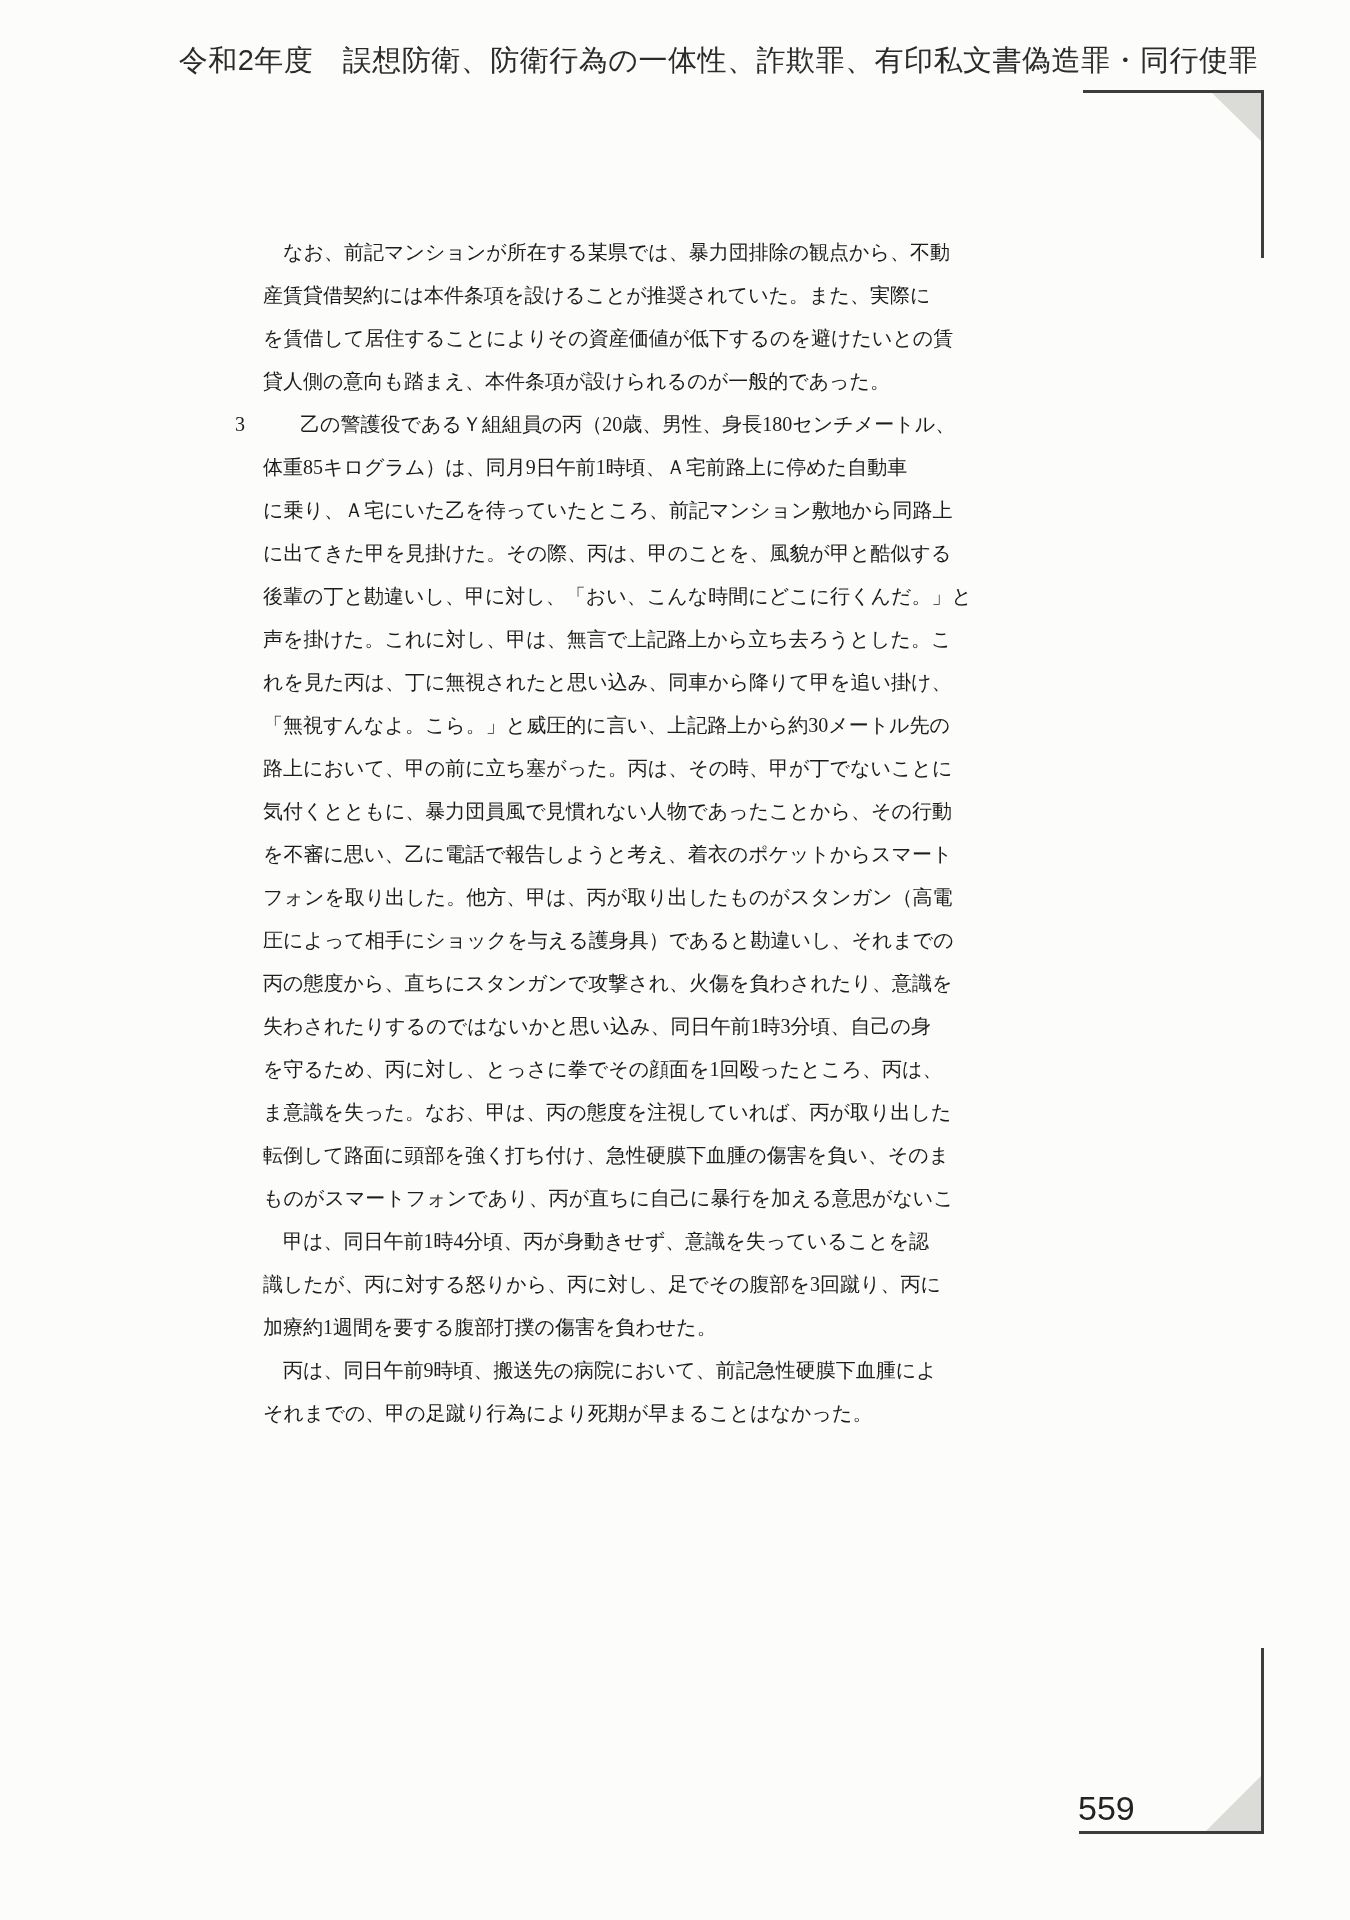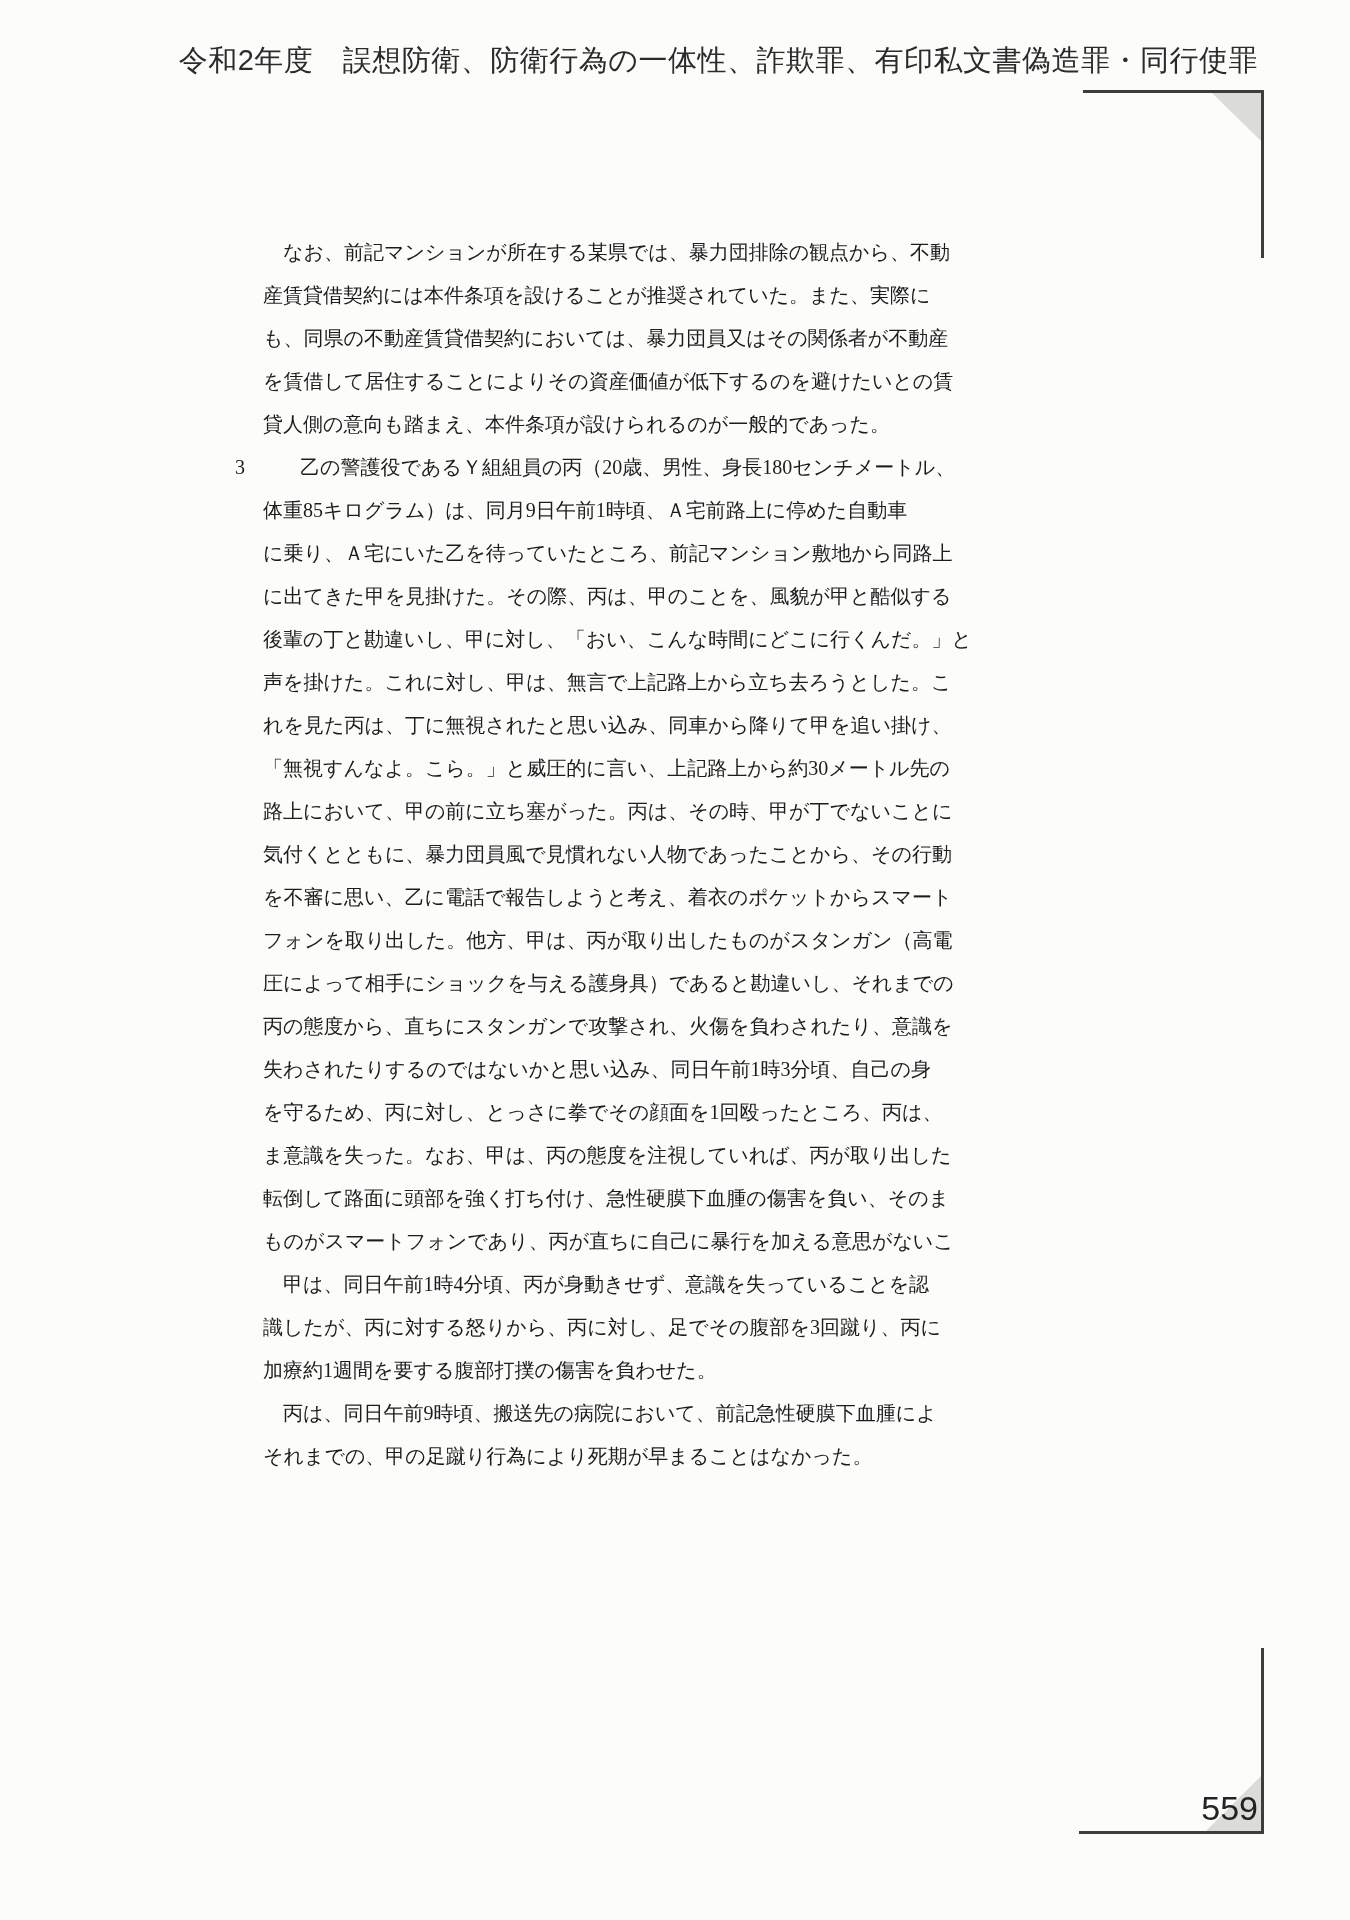--- a/index.html
+++ b/index.html
@@ -26,40 +26,38 @@
   .rule-v-top { left:1261px; top:90px; width:3px; height:168px; }
   .rule-v-bot { left:1261px; top:1648px; width:3px; height:186px; }
   .rule-h-bot { left:1079px; top:1831px; width:185px; height:3px; }
   .fold { position:absolute; background:#dbdbd8; }
   .fold-top { left:1212px; top:93px; width:49px; height:48px;
               clip-path:polygon(0 0,100% 0,100% 100%); }
   .fold-bot { left:1206px; top:1776px; width:55px; height:55px;
               clip-path:polygon(100% 0,100% 100%,0 100%); }
   .pagenum {
     position:absolute; left:1078px; top:1791px; width:180px;
-    text-align:right;
     font-family:"Liberation Sans","DejaVu Sans",sans-serif;
     font-size:34px; line-height:34px; color:#232323;
   }
 </style>
 </head>
 <body>
 
 <div class="page">
 
   <div class="header">令和2年度　誤想防衛、防衛行為の一体性、詐欺罪、有印私文書偽造罪・同行使罪</div>
 
   <div class="rule rule-h-top"></div>
   <div class="fold fold-top"></div>
   <div class="rule rule-v-top"></div>
 
   <div class="textblock">
     <div class="tline">　なお、前記マンションが所在する某県では、暴力団排除の観点から、不動</div>
     <div class="tline">産賃貸借契約には本件条項を設けることが推奨されていた。また、実際に</div>
-    <div class="tline">も、同県の不動産賃貸借契約においては、暴力団員又はその関係者が不動産</div>
     <div class="tline">を賃借して居住することによりその資産価値が低下するのを避けたいとの賃</div>
     <div class="tline">貸人側の意向も踏まえ、本件条項が設けられるのが一般的であった。</div>
     <div class="tline with-marker"><span class="item-marker">3</span><span>乙の警護役であるＹ組組員の丙（20歳、男性、身長180センチメートル、</span></div>
     <div class="tline">体重85キログラム）は、同月9日午前1時頃、Ａ宅前路上に停めた自動車</div>
     <div class="tline">に乗り、Ａ宅にいた乙を待っていたところ、前記マンション敷地から同路上</div>
     <div class="tline">に出てきた甲を見掛けた。その際、丙は、甲のことを、風貌が甲と酷似する</div>
     <div class="tline">後輩の丁と勘違いし、甲に対し、「おい、こんな時間にどこに行くんだ。」と</div>
     <div class="tline">声を掛けた。これに対し、甲は、無言で上記路上から立ち去ろうとした。こ</div>
     <div class="tline">れを見た丙は、丁に無視されたと思い込み、同車から降りて甲を追い掛け、</div>
     <div class="tline">「無視すんなよ。こら。」と威圧的に言い、上記路上から約30メートル先の</div>

